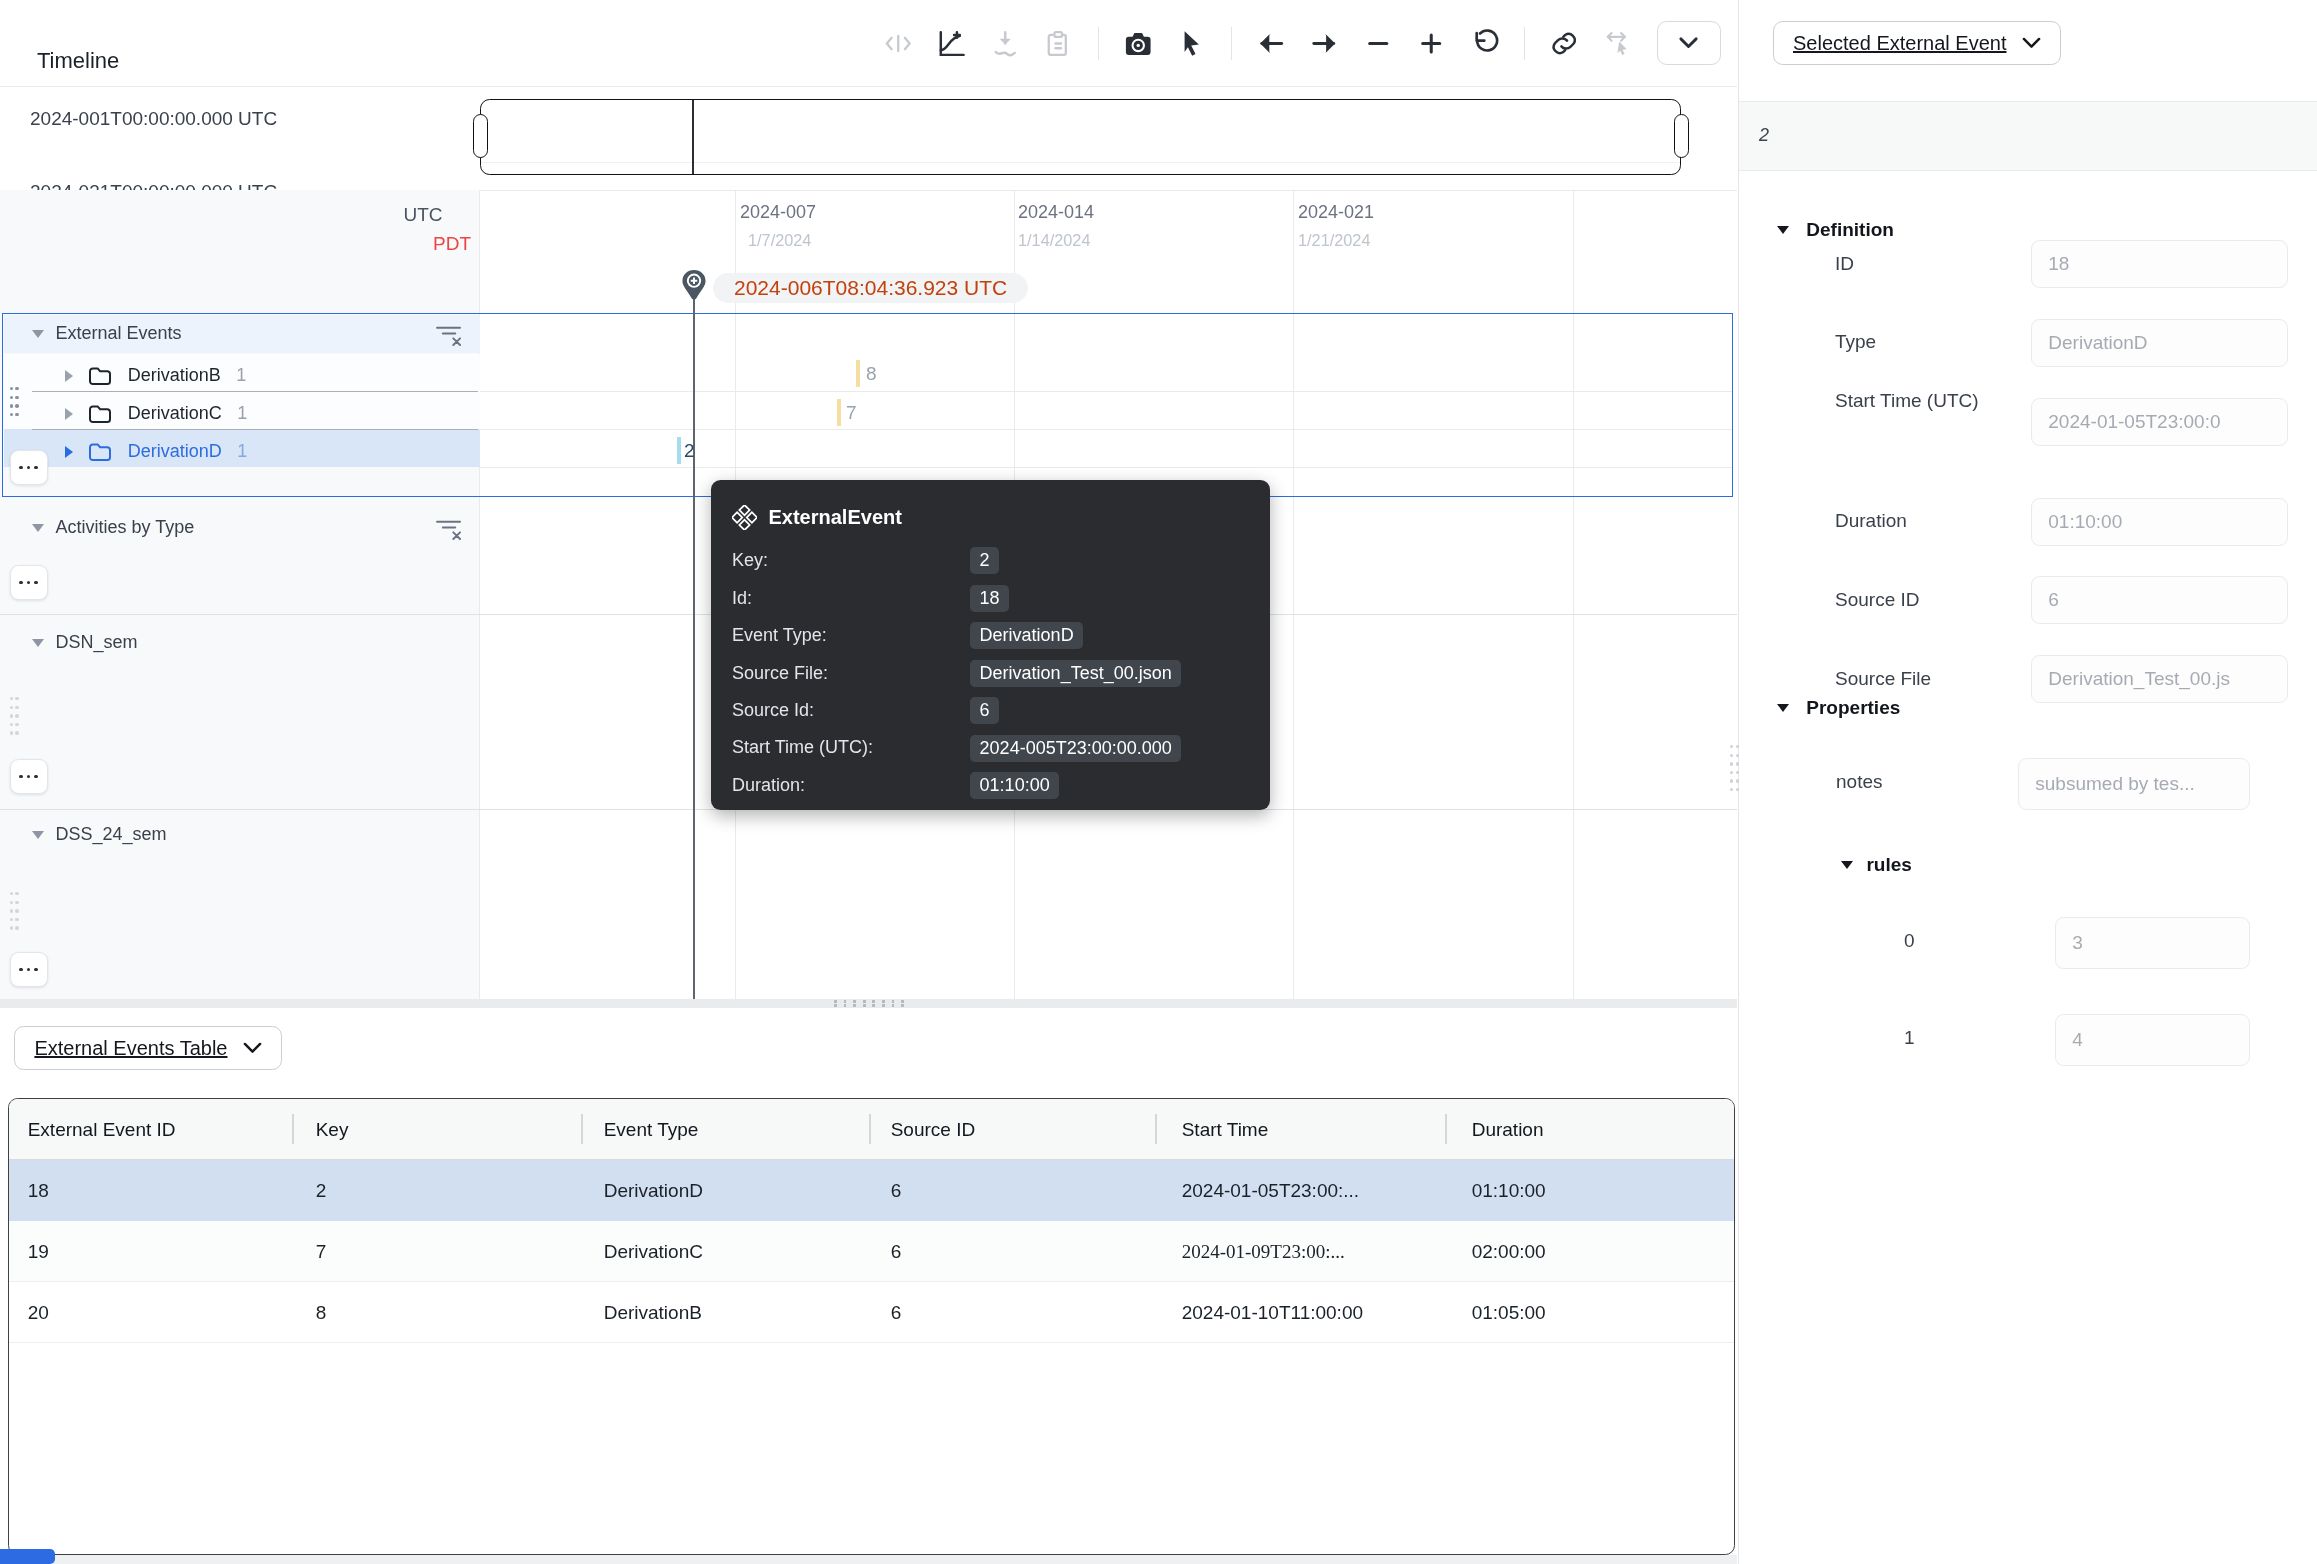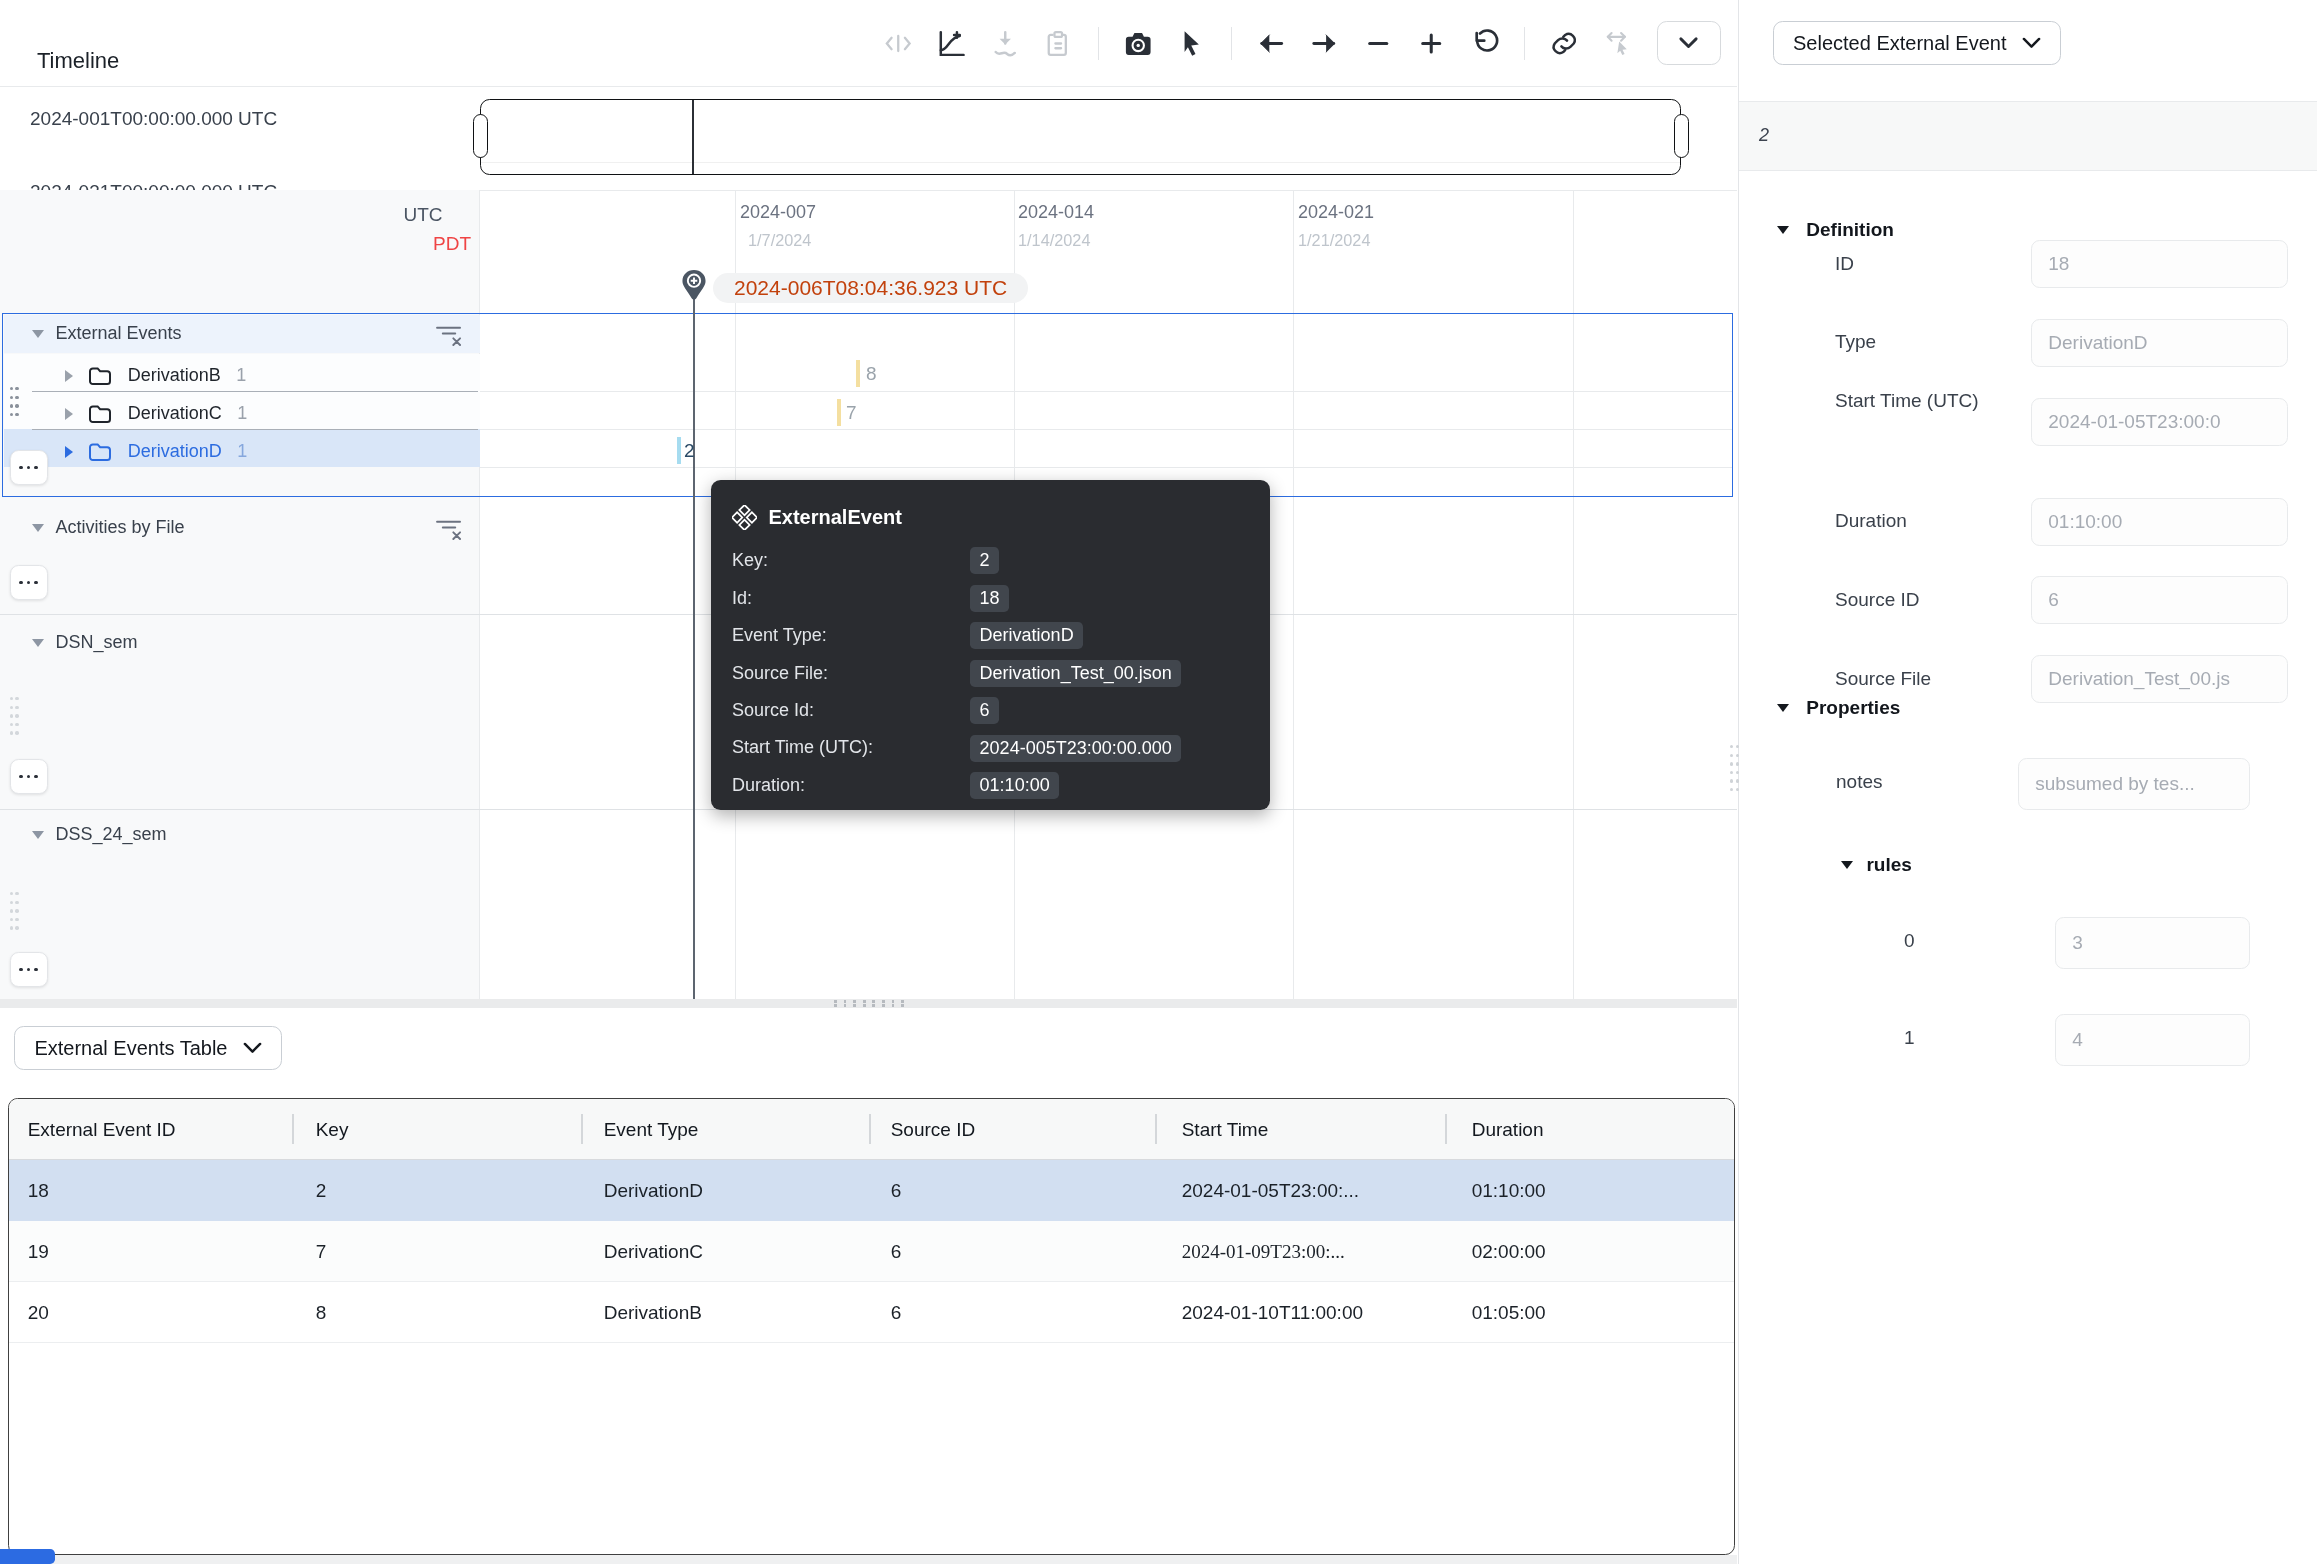--- a/index.html
+++ b/index.html
@@ -42,21 +42,21 @@
     justify-content:center;gap:3.8px;}
   .more-btn i{width:3.8px;height:3.8px;border-radius:50%;background:#2a2f37;display:block;}
   .dots{position:absolute;display:grid;grid-template-columns:repeat(2,5.8px);grid-auto-rows:8.6px;}
   .dots i{width:3.4px;height:3.4px;border-radius:50%;display:block;}
   .filter-ic{color:#6b7280;}
   .evt-tick{position:absolute;width:3.8px;height:27px;}
   .evt-lab{position:absolute;font-size:19px;}
   
   .sel-btn{position:absolute;display:flex;align-items:center;gap:15.4px;height:44px;
     border:1.4px solid #c9ced4;border-radius:9.6px;background:#fff;padding:0 19px;
-    font-size:20px;color:#14181e;box-sizing:border-box;}
+    font-size:20px;color:#14181e;box-sizing:border-box;text-decoration:underline;}
   
   .card{position:absolute;left:7.7px;top:1098px;width:1727px;height:457px;background:#fff;
     border:1px solid #404040;border-radius:9.6px;box-sizing:border-box;overflow:hidden;}
   .thead{position:absolute;left:0;top:0;width:100%;height:61px;background:#f7f8f8;
     border-bottom:1px solid #d8dadd;box-sizing:border-box;}
   .th{position:absolute;top:0;height:61px;line-height:61px;font-size:19px;color:#13181f;}
   .th-sep{position:absolute;top:15.4px;width:1.9px;height:30px;background:#d4d7da;}
   .trow{position:absolute;left:0;width:100%;height:61px;}
   .td{position:absolute;top:0;height:61px;line-height:61px;font-size:19px;color:#1b2128;white-space:nowrap;}
   
@@ -255,21 +255,21 @@
 
   <div class="evt-tick" style="left:856px;top:360px;background:#f4dfa0;"></div>
   <div class="evt-lab" style="left:866px;top:363px;color:#9aa3ab;">8</div>
   <div class="evt-tick" style="left:837px;top:399px;background:#f4dfa0;"></div>
   <div class="evt-lab" style="left:846px;top:402px;color:#9aa3ab;">7</div>
   <div class="evt-tick" style="left:677px;top:437px;background:#a6dcf0;z-index:6;"></div>
   <div class="evt-lab" style="left:684px;top:440px;color:#2a4a66;z-index:6;">2</div>
 
   <div class="abs sec-head" style="left:32px;top:517px;">
     <div class="tri-down"></div>
-    <span>Activities by File</span>
+    <span>Activities by Type</span>
   </div>
   <svg class="abs filter-ic" style="left:434px;top:517px;" width="31" height="23" viewBox="0 0 32 24" fill="none" stroke="currentColor" stroke-width="2" stroke-linecap="round">
     <path d="M3 5h24"></path>
       <path d="M9 11h13"></path>
       <path d="M20 16l7 7M27 16l-7 7"></path>
   </svg>
   <div class="more-btn" style="left:9.6px;top:565px;">
       <i></i>
       <i></i>
       <i></i>

